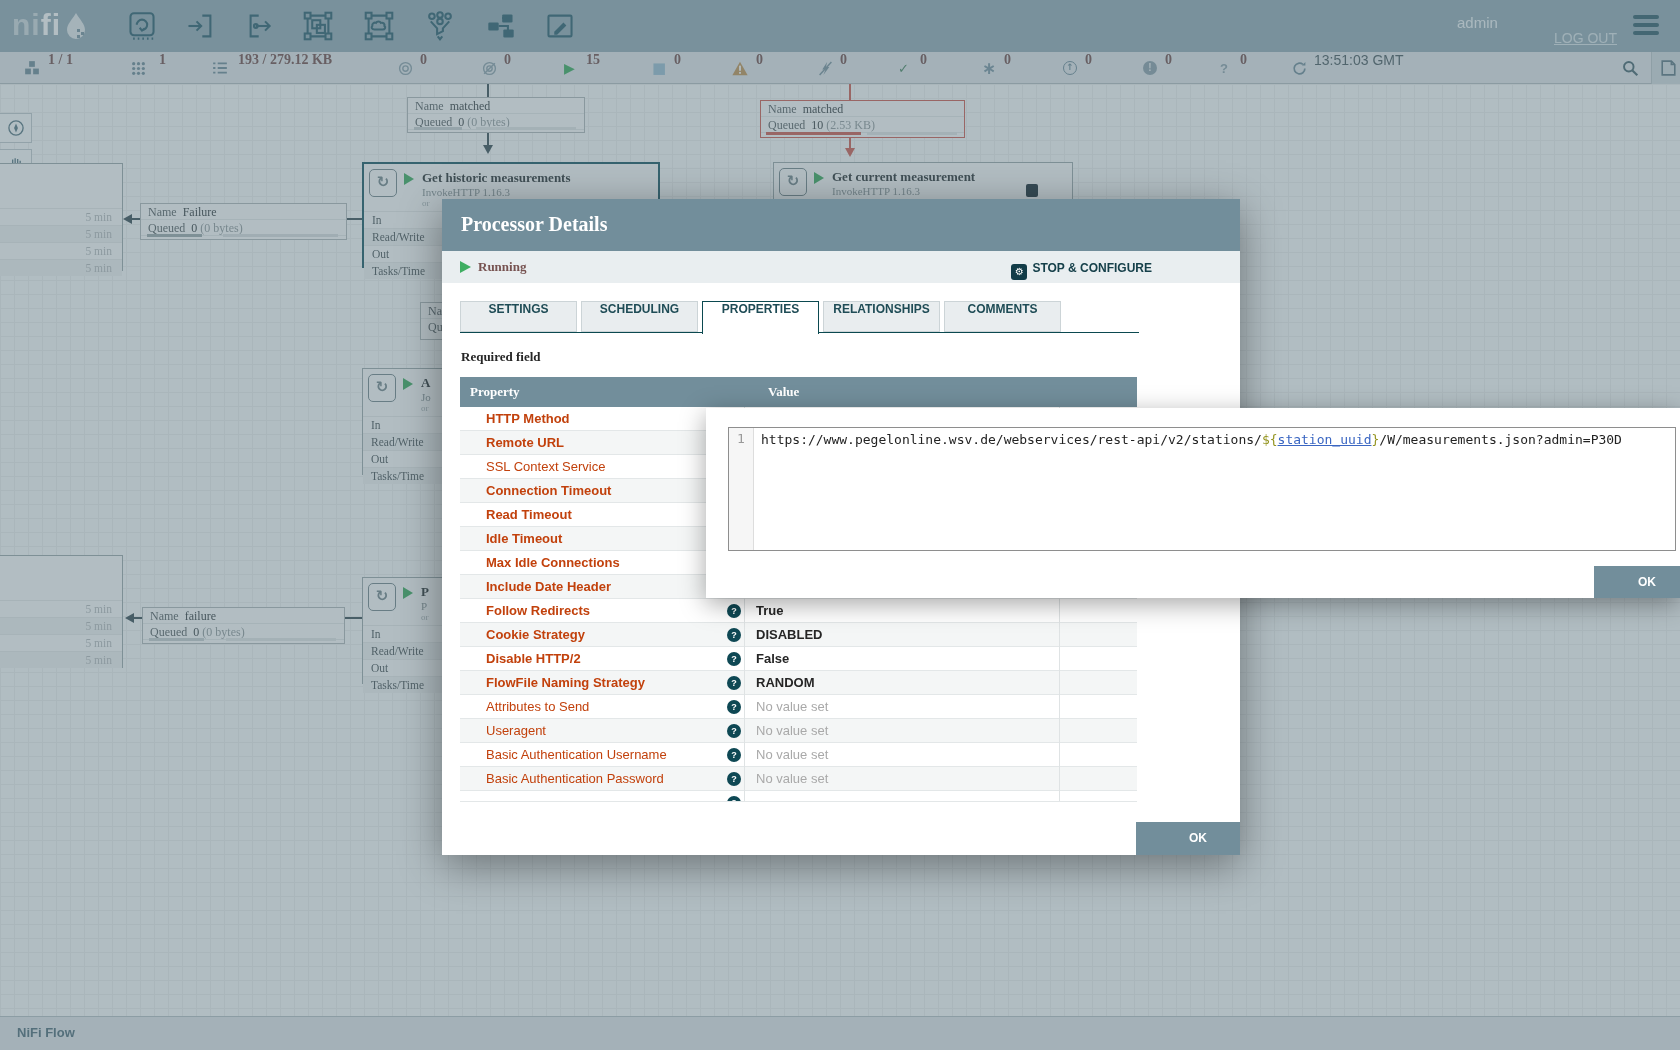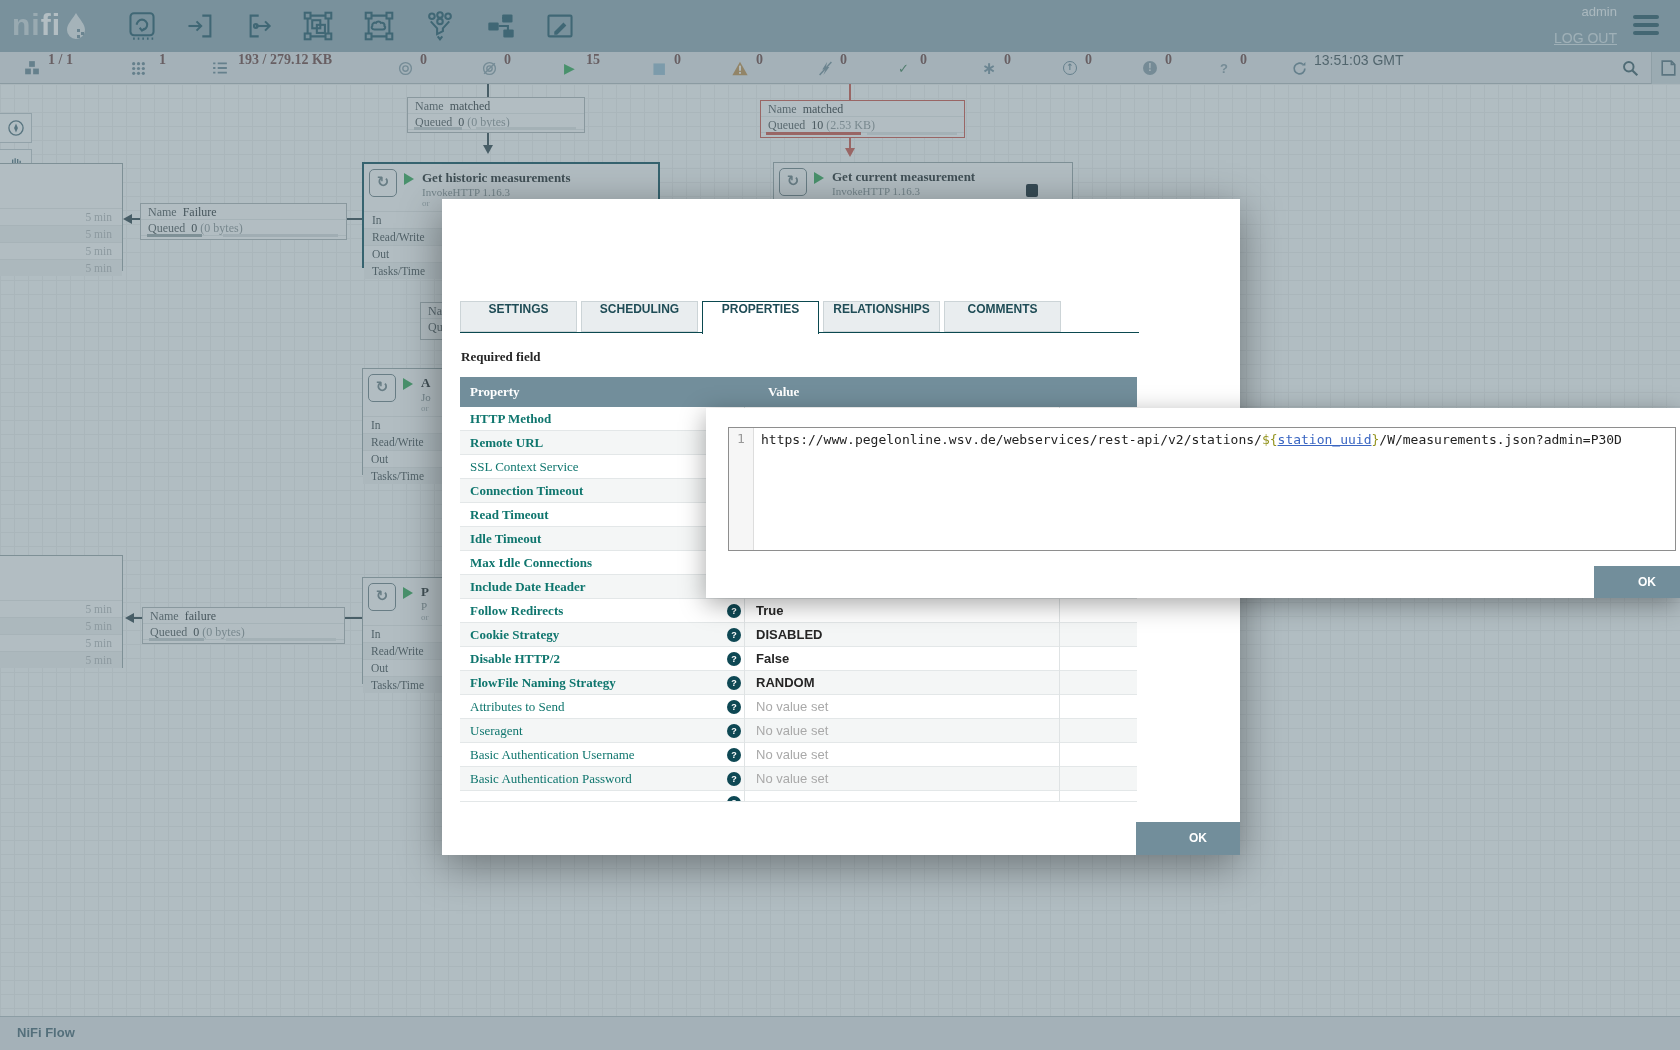--- a/index.html
+++ b/index.html
@@ -7,22 +7,22 @@
     font-family:"Liberation Sans", sans-serif; }
   #app { position:relative; width:1680px; height:1050px; overflow:hidden; }
 
   
   #hdr { position:absolute; left:0; top:0; width:1680px; height:52px; background:#96aeb9; z-index:1; }
   .logo { position:absolute; left:12px; top:8px; font:700 30px "Liberation Sans",sans-serif; letter-spacing:1px; }
   .logo .lt1 { color:rgba(255,255,255,.55); } .logo .lt2 { color:#fff; }
   .logo svg { vertical-align:-6px; margin-left:2px; }
   .tb-icon { position:absolute; top:11px; width:30px; height:30px; cursor:pointer; }
   .tb-icon svg { stroke:#2f6271; fill:none; stroke-width:1.8px; }
-  .hdr-user { position:absolute; top:4px; width:160px; right:63px; text-align:right;
-    color:#eef4f6; font-size:13px; }
+  .hdr-user { position:absolute; top:14px; width:160px; right:63px; text-align:left;
+    color:#eef4f6; font-size:15px; }
   .hdr-logout { position:absolute; top:30px; width:160px; right:63px; text-align:right;
     color:#dbe5e9; font-size:14px; text-decoration:underline; cursor:pointer; }
   .hamburger { position:absolute; right:21px; top:15px; width:26px; height:22px; cursor:pointer; }
   .hamburger i { display:block; height:4px; background:#35616e; border-radius:2px; margin-bottom:4px; }
 
   
   #sbar { position:absolute; left:0; top:52px; width:1680px; height:32px; background:#e3e8eb;
     border-bottom:1px solid #b6c0c4; z-index:1; }
   .st { position:absolute; top:0; height:32px; line-height:32px; font:700 14px "Liberation Serif",serif; color:#775351; }
   .st-icon { position:absolute; top:0; height:32px; display:flex; align-items:center; color:#728e9b; }
@@ -100,21 +100,21 @@
     border:1px solid #ccd4d7; text-align:center; line-height:29px;
     font:700 12px "Liberation Sans",sans-serif; color:#1f4c56; cursor:pointer; }
   .tab.active { background:#fff; border:1px solid #0b4950; border-bottom:none; height:33px; z-index:2; }
   #req-note { position:absolute; left:19px; top:150px; font:700 13px "Liberation Serif",serif; color:#262626; }
   #ptable { position:absolute; left:18px; top:178px; width:677px; }
   #pt-head { height:30px; background:#728e9b; color:#fff; font:700 13px "Liberation Serif",serif; line-height:30px; position:relative; }
   #pt-head .c1 { position:absolute; left:10px; } #pt-head .c2 { position:absolute; left:308px; }
   #pt-rows { height:395px; overflow:hidden; border-bottom:1px solid #e3e7e8; }
   .prow { position:relative; height:24px; line-height:24px; border-bottom:1px solid #e3e7e8; font-size:13px; }
   .prow:nth-child(even) { background:#f4f6f6; }
-  .pname { position:absolute; left:10px; color:#0f766e;font-family:Liberation Serif, serif; }
+  .pname { position:absolute; left:26px; color:#c2410c; }
   .prow.req .pname { font-weight:700; }
   .pcell1 { position:absolute; left:0; width:285px; height:24px; border-right:1px solid #dfe3e4; }
   .pcell2 { position:absolute; left:285px; width:315px; height:24px; border-right:1px solid #dfe3e4; }
   .pval { position:absolute; left:296px; font-weight:700; color:#262626; white-space:nowrap; }
   .prow.unset .pval { font-weight:400; color:#a9a9a9; }
   .help { position:absolute; left:267px; top:5px; width:14px; height:14px; border-radius:50%;
     background:#0e4854; color:#fff; font:700 9px/14px "Liberation Sans",sans-serif; text-align:center; cursor:pointer; }
   .okbtn { position:absolute; background:#728e9b; color:#fff; font:700 12px "Liberation Sans",sans-serif;
     text-align:center; cursor:pointer;padding-left:20px; }
   #dlg-ok { left:694px; top:623px; width:104px; height:33px; line-height:33px; }
@@ -442,20 +442,30 @@
     </div>
   </div>
 
   <div id="bbar">
     <div id="crumb">NiFi Flow</div>
   </div>
 
   <div id="fade"></div>
 
   <div id="dlg">
+    <div id="dlg-hdr">
+      <div id="dlg-title">Processor Details</div>
+    </div>
+    <div id="dlg-status">
+      <div class="run-play"></div>
+      <div id="run-label">Running</div>
+      <div id="stopcfg">
+        <span class="gearbox">⚙</span><span class="lbl">STOP &amp; CONFIGURE</span>
+      </div>
+    </div>
 
     <div class="tabbar-line"></div>
     <div class="tab" style="left:18px">SETTINGS</div>
     <div class="tab" style="left:139px">SCHEDULING</div>
     <div class="tab active" style="left:260px">PROPERTIES</div>
     <div class="tab" style="left:381px">RELATIONSHIPS</div>
     <div class="tab" style="left:502px">COMMENTS</div>
 
     <div id="req-note">Required field</div>
 

